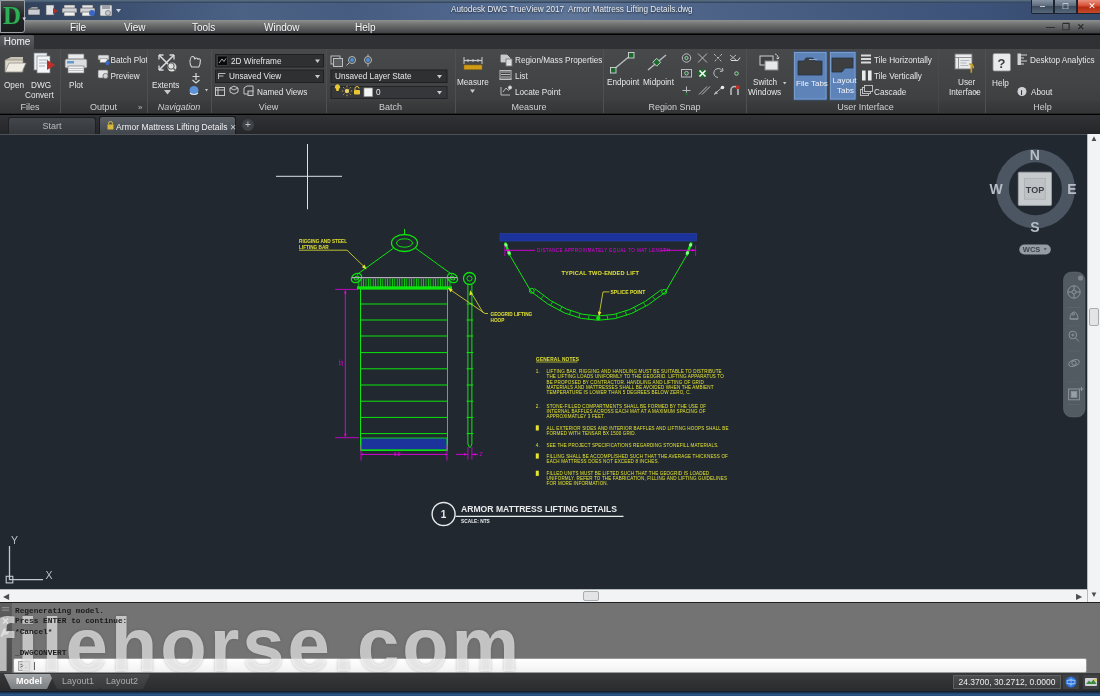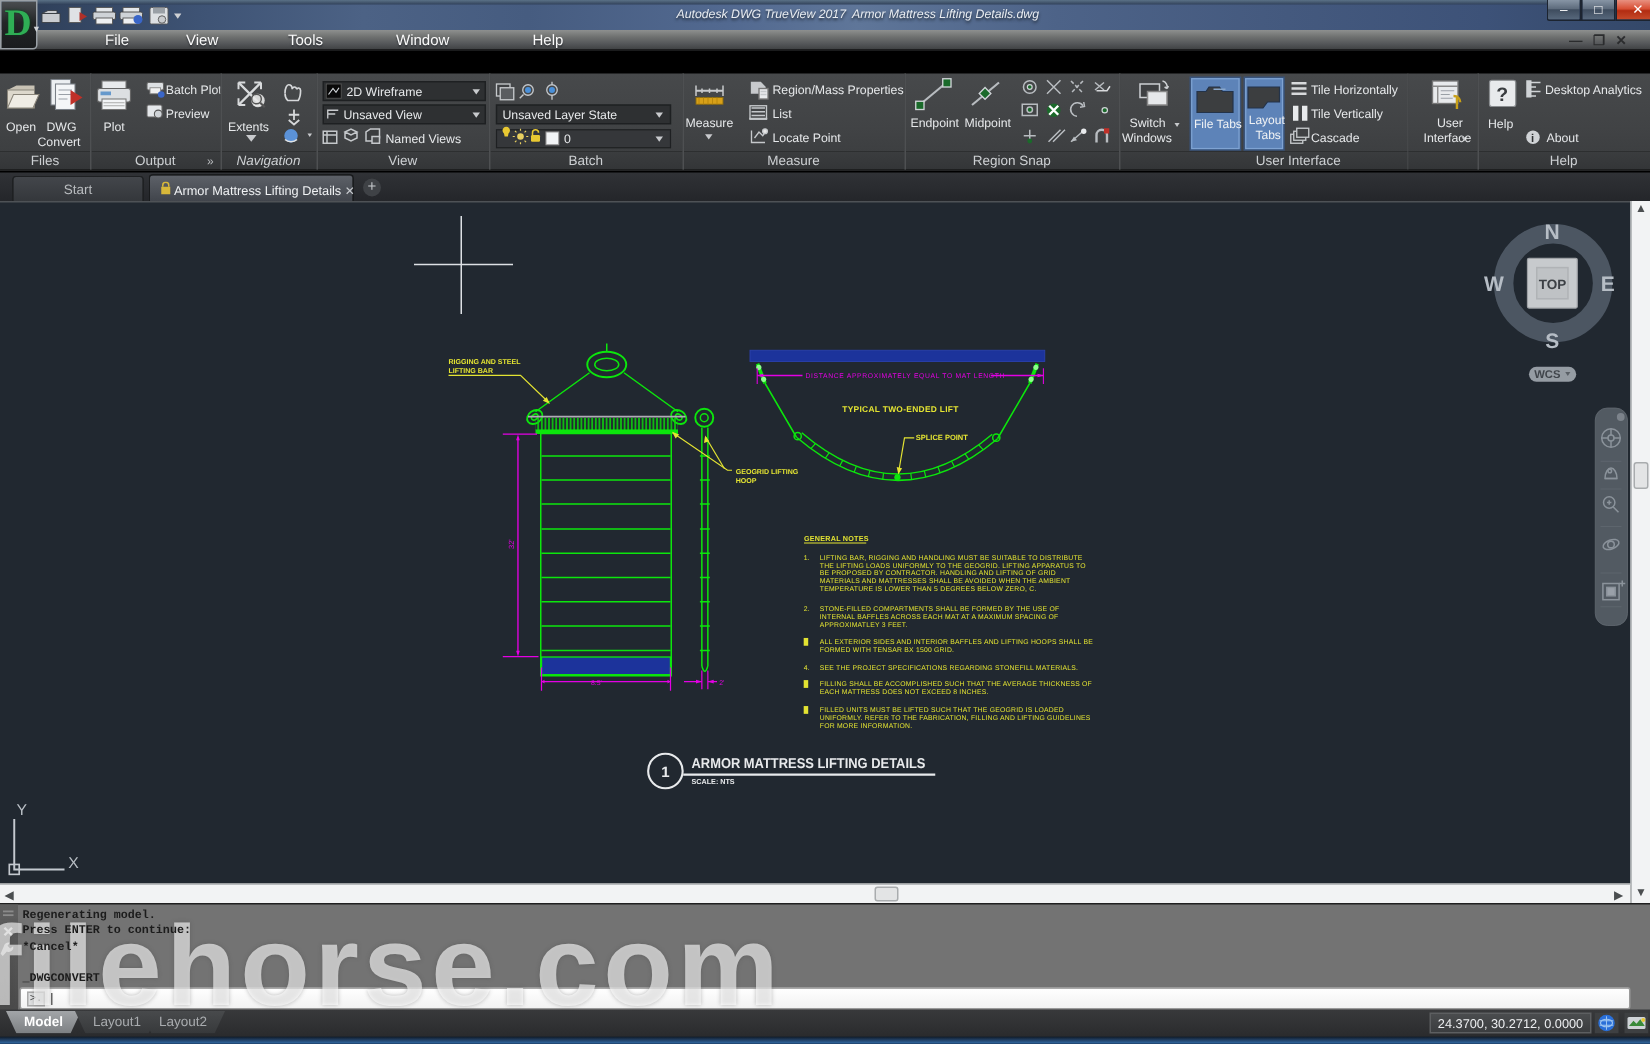--- a/index.html
+++ b/index.html
@@ -5,21 +5,21 @@
   * { margin:0; padding:0; box-sizing:border-box; }
   html,body { width:1100px; height:696px; overflow:hidden; background:#000; font-family:"Liberation Sans", sans-serif; }
   .abs { position:absolute; }
   #app { position:relative; width:1100px; height:696px; }
 
   
   #titlebar { left:0; top:0; width:1100px; height:20px;
     background:linear-gradient(90deg,#2c3c55 0%,#3e5374 12%,#4c6285 22%,#465c80 32%,#526990 44%,#5f7699 52%,#4d6388 64%,#44597e 78%,#3d5278 90%,#344869 100%);
   }
   #titlebar:before{content:"";position:absolute;left:0;top:0;width:1100px;height:3px;background:linear-gradient(180deg,#5a7186 0%,#31415a 100%);}
-  .ttext { position:absolute; top:5px; font-size:8.2px; color:#e9edf2; text-shadow:0 1px 2px #1b242e; white-space:nowrap;font-style:italic; }
+  .ttext { position:absolute; top:5px; font-size:8.2px; color:#e9edf2; text-shadow:0 1px 2px #1b242e; white-space:nowrap; }
 
   
   #appbtn { left:0; top:0; width:25px; height:33px; background:linear-gradient(180deg,#4a4d50,#242628 45%,#1a1c1e); border:1px solid #9aa0a6; border-radius:0 0 3px 0; z-index:5;}
   #appbtn .d { position:absolute; left:2px; top:1px; font-size:25px; font-weight:bold; color:#2fae55; text-shadow:0 0 2px #0c4020; font-family:"Liberation Serif",serif;}
   #appbtn .caret { position:absolute; right:-2px; top:14px; font-size:7px; color:#cfd3d7; }
 
   
   .winbtn { top:0px; height:14px; border:1px solid #1c2430; border-top:none; }
   #btnmin  { left:1031px; width:23px; background:linear-gradient(180deg,#8795a5 0%,#5d6b7c 45%,#3e4c5e 50%,#57687c 100%); border-radius:0 0 0 2px;}
   #btnmax  { left:1054px; width:23px; background:linear-gradient(180deg,#8795a5 0%,#5d6b7c 45%,#3e4c5e 50%,#57687c 100%);}
@@ -115,20 +115,23 @@
     <span class="menuitem" style="left:70px;">File</span>
     <span class="menuitem" style="left:124px;">View</span>
     <span class="menuitem" style="left:192px;">Tools</span>
     <span class="menuitem" style="left:264px;">Window</span>
     <span class="menuitem" style="left:355px;">Help</span>
     <span class="mwin" style="left:1046px;">—</span>
     <span class="mwin" style="left:1062px;">❐</span>
     <span class="mwin" style="left:1077px;">✕</span>
   </div>
 
+  <div class="abs" id="tabrow">
+    <div id="hometab">Home</div>
+  </div>
 
   <div class="abs" id="ribbon">
   <svg width="1100" height="52" viewBox="0 49 1100 52" xmlns="http://www.w3.org/2000/svg" font-family="Liberation Sans, sans-serif">
 
     <g>
       <path d="M5,60 l6,-3 h12 v3 h-12 z" fill="#c8c2b4"></path>
       <path d="M5,60 h18 v12 h-18 z" fill="#ddd8cc" stroke="#8a857a" stroke-width="0.7"></path>
       <path d="M5,72 l4,-9 h17 l-4,9 z" fill="#efece4" stroke="#8a857a" stroke-width="0.7"></path>
     </g>
 

